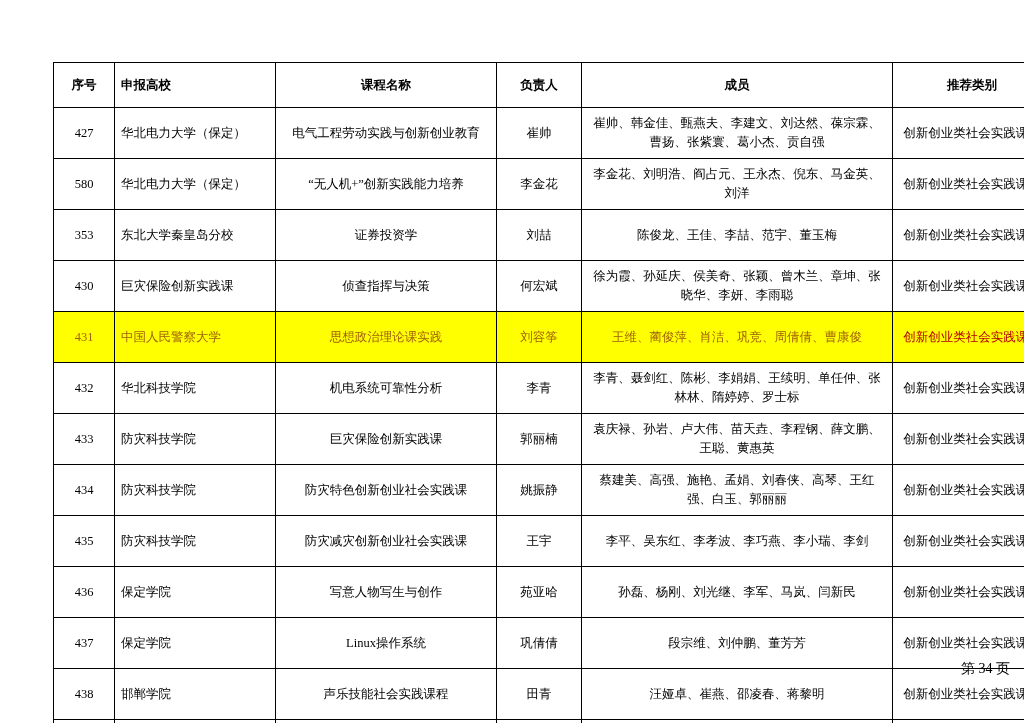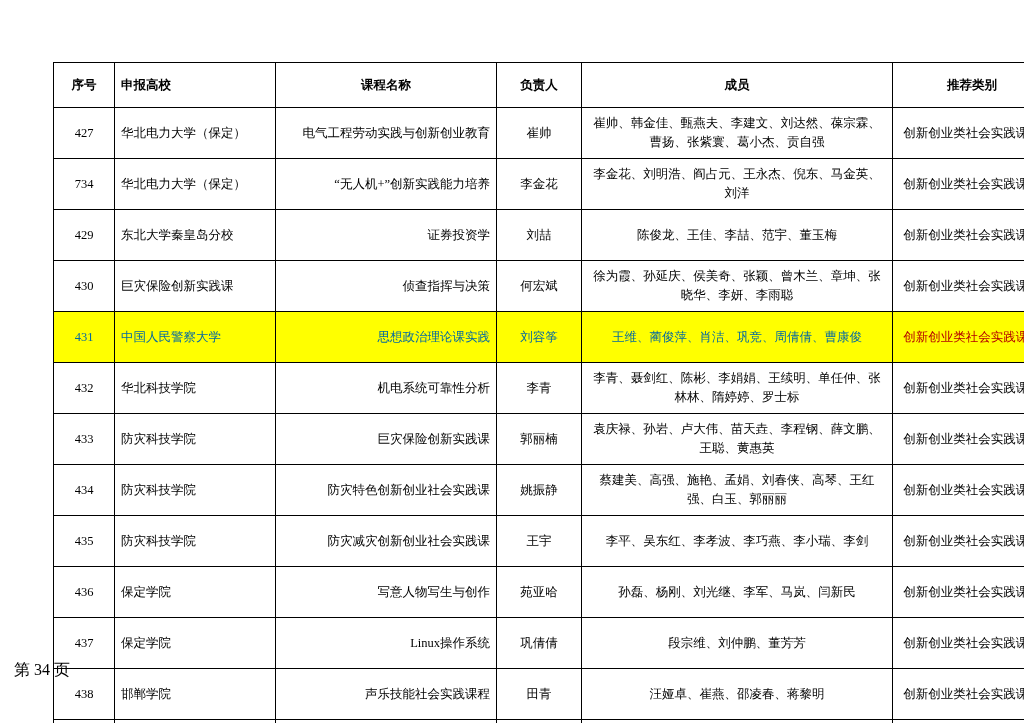--- a/index.html
+++ b/index.html
@@ -45,42 +45,42 @@
   thead th {
     font-weight: bold;
     font-size: 15px;
     text-align: center;
     height: 34px;
     padding: 4px 4px;
   }
   
   .c-seq   { width: 48px;  text-align: center; }
   .c-univ  { width: 148px; text-align: left; }
-  .c-course{ width: 208px; text-align: right; padding-left: 8px; }
+  .c-course{ width: 208px; text-align: center; padding-left: 8px; }
   .c-leader{ width: 72px;  text-align: center; }
   .c-member{ width: 298px; text-align: center; padding-left: 8px; }
   .c-cat   { width: 146px; text-align: center; }
 
   tbody tr { height: 40px; }
   tbody td { height: 40px; }
 
   tr.highlight td {
     background: #ffff00;
-    color: #0369a1;
+    color: #a16207;
   }
   tr.highlight td.c-cat {
     color: #b40000;
   }
   .footer {
     position: absolute;
     left: 0;
     top: 658px;
     width: 1024px;
-    text-align: left;
-    font-size: 16px;
+    text-align: right;
+    font-size: 14px;
     font-family: "Liberation Serif", "DejaVu Serif", serif;
   }
   .footer .pg {
     display: inline-block;
     padding: 2px 14px;
   }
 </style>
 </head>
 <body>
 
@@ -100,29 +100,29 @@
       <tbody id="table-body">
           <tr>
             <td class="c-seq">427</td>
             <td class="c-univ">华北电力大学（保定）</td>
             <td class="c-course">电气工程劳动实践与创新创业教育</td>
             <td class="c-leader">崔帅</td>
             <td class="c-member">崔帅、韩金佳、甄燕夫、李建文、刘达然、葆宗霖、曹扬、张紫寰、葛小杰、贡自强</td>
             <td class="c-cat">创新创业类社会实践课程</td>
           </tr>
           <tr>
-            <td class="c-seq">734</td>
+            <td class="c-seq">580</td>
             <td class="c-univ">华北电力大学（保定）</td>
             <td class="c-course">“无人机+”创新实践能力培养</td>
             <td class="c-leader">李金花</td>
             <td class="c-member">李金花、刘明浩、阎占元、王永杰、倪东、马金英、刘洋</td>
             <td class="c-cat">创新创业类社会实践课程</td>
           </tr>
           <tr>
-            <td class="c-seq">429</td>
+            <td class="c-seq">353</td>
             <td class="c-univ">东北大学秦皇岛分校</td>
             <td class="c-course">证券投资学</td>
             <td class="c-leader">刘喆</td>
             <td class="c-member">陈俊龙、王佳、李喆、范宇、董玉梅</td>
             <td class="c-cat">创新创业类社会实践课程</td>
           </tr>
           <tr>
             <td class="c-seq">430</td>
             <td class="c-univ">巨灾保险创新实践课</td>
             <td class="c-course">侦查指挥与决策</td>

